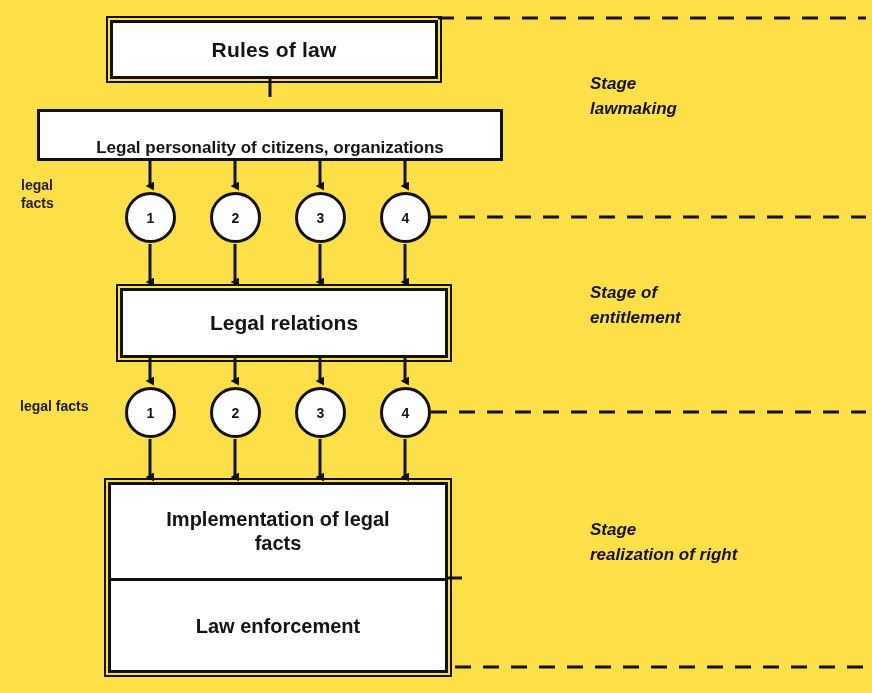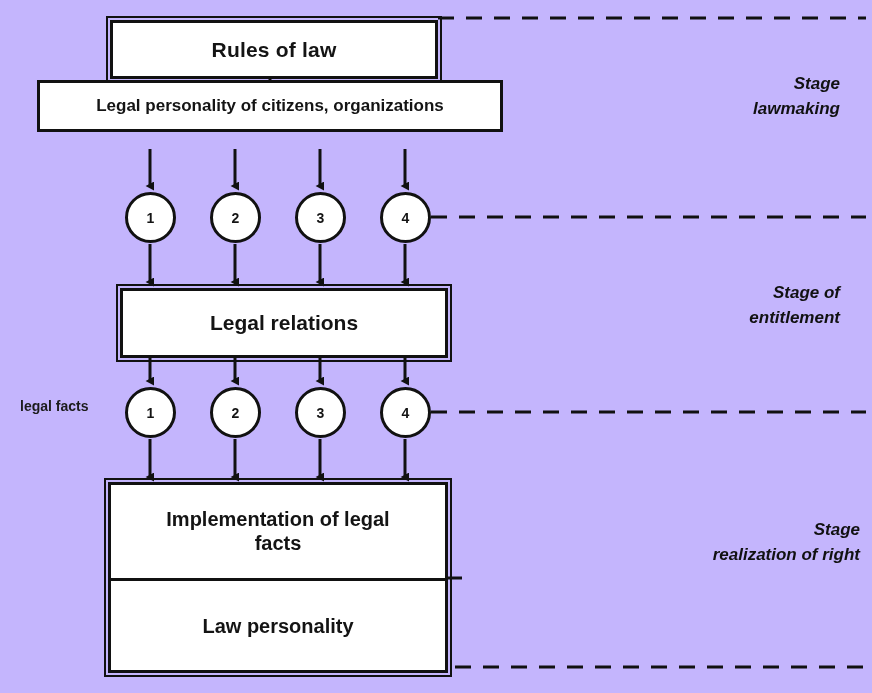--- a/index.html
+++ b/index.html
@@ -8,21 +8,21 @@
     background: #ffffff;
   }
   body {
     font-family: "Liberation Sans", sans-serif;
     color: #1a1a1a;
   }
   #canvas {
     position: relative;
     width: 872px;
     height: 693px;
-    background: #c4b5fd;
+    background: #fde047;
     overflow: hidden;
   }
   .svg-layer {
     position: absolute;
     left: 0;
     top: 0;
     width: 872px;
     height: 693px;
   }
   
@@ -49,24 +49,25 @@
   #box-rules-of-law {
     left: 110px;
     top: 20px;
     width: 328px;
     height: 59px;
     font-size: 21px;
     letter-spacing: 0.2px;
   }
   #box-legal-personality {
     left: 37px;
-    top: 80px;
+    top: 109px;
     width: 466px;
     height: 52px;
     font-size: 17px;
+    align-items: flex-end;
   }
   #box-legal-relations {
     left: 120px;
     top: 288px;
     width: 328px;
     height: 70px;
     font-size: 21px;
   }
   #box-implementation-wrap {
     left: 108px;
@@ -122,21 +123,21 @@
     color: #1c1c1c;
     line-height: 1.25;
     z-index: 4;
   }
   .stage-label {
     position: absolute;
     font-size: 17px;
     font-weight: bold;
     font-style: italic;
     color: #111111;
-    text-align: right;
+    text-align: left;
     line-height: 1.45;
     z-index: 4;
   }
 </style>
 </head>
 <body>
 
 <div id="canvas">
 
   <svg class="svg-layer" viewBox="0 0 872 693">
@@ -189,21 +190,21 @@
   </div>
 
   <div class="node-box double-border" id="box-implementation-wrap">
     <div class="impl-cell" id="impl-top">
       <span>
         <span>Implementation of legal</span><br>
         <span>facts</span><br>
       </span>
     </div>
     <div class="impl-cell" id="impl-bottom">
-      <span>Law personality</span>
+      <span>Law enforcement</span>
     </div>
   </div>
 
   <div class="fact-circle" style="left:125px; top:192px;">
     <span>1</span>
   </div>
   <div class="fact-circle" style="left:210px; top:192px;">
     <span>2</span>
   </div>
   <div class="fact-circle" style="left:295px; top:192px;">
@@ -219,20 +220,24 @@
   <div class="fact-circle" style="left:210px; top:387px;">
     <span>2</span>
   </div>
   <div class="fact-circle" style="left:295px; top:387px;">
     <span>3</span>
   </div>
   <div class="fact-circle" style="left:380px; top:387px;">
     <span>4</span>
   </div>
 
+  <div class="side-label" style="left:21px; top:177px; width:90px; text-align:left;">
+    <span>legal</span><br>
+    <span>facts</span>
+  </div>
 
   <div class="side-label" style="left:20px; top:398px; width:110px; text-align:left;">
     <span>legal facts</span>
   </div>
 
   <div class="stage-label" style="left:590px; top:72px; width:250px;">
     <span>Stage</span><br>
     <span>lawmaking</span>
   </div>
 

